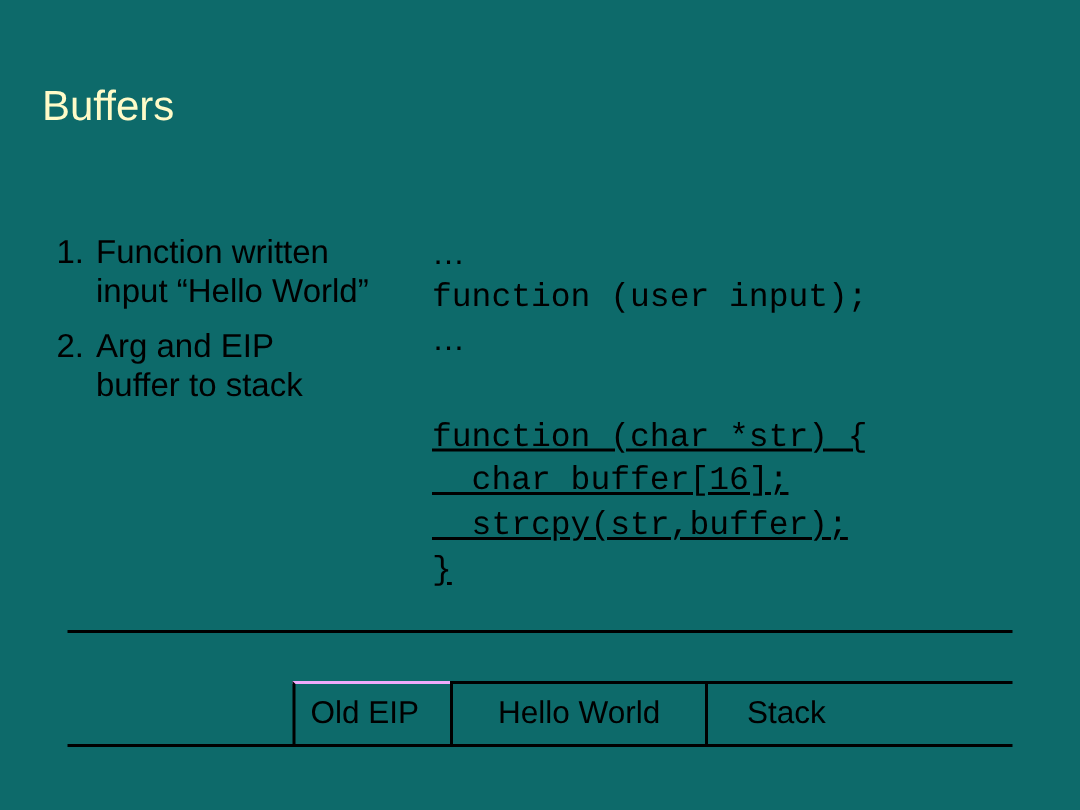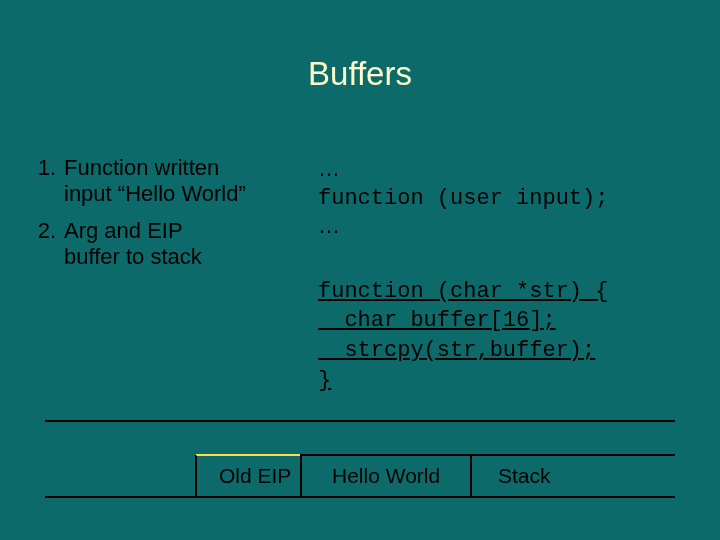--- a/index.html
+++ b/index.html
@@ -13,42 +13,42 @@
     overflow: hidden;
   }
   .slide {
     width: 720px;
     height: 540px;
     position: relative;
     box-sizing: border-box;
   }
   .title {
     color: #fffbc8;
-    font-size: 33px;
-    text-align: center;
+    font-size: 28px;
+    text-align: left;
     margin: 0;
     padding-top: 55px;
     font-weight: normal;
+    padding-left: 28px;
   }
   .body {
     position: absolute;
     top: 155px;
     left: 22px;
     right: 10px;
     display: flex;
     flex-direction: row;
   }
   .left-col {
     width: 260px;
     flex: none;
   }
   .right-col {
     flex: 1;
     padding-left: 6px;
-    margin-left: 30px;
   }
   .step {
     display: flex;
     margin-bottom: 10px;
     font-size: 22px;
     line-height: 1.2;
   }
   .step .num {
     width: 34px;
     flex: none;
@@ -90,25 +90,25 @@
     height: 42px;
     align-items: center;
     font-size: 21px;
     border-bottom: 2px solid #000;
   }
   .cell-blank1 { width: 150px; flex:none; }
   .cell-oldeip {
     width: 105px;
     flex:none;
     border-left: 2px solid #000;
-    border-top: 2px solid #fde047;
+    border-top: 2px solid #f0abfc;
     height: 100%;
     display:flex;
     align-items:center;
-    padding-left:22px;
+    padding-left:10px;
     box-sizing:border-box;
   }
   .cell-hello {
     width: 170px;
     flex:none;
     border-left: 2px solid #000;
     border-top: 2px solid #000;
     height:100%;
     display:flex;
     align-items:center;

